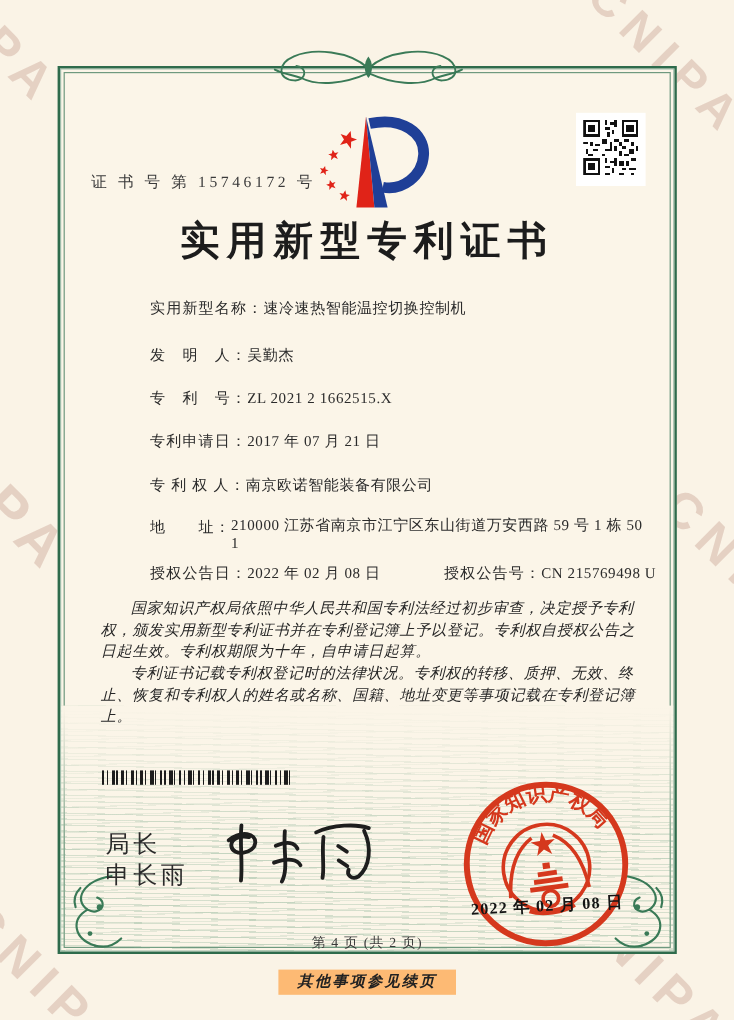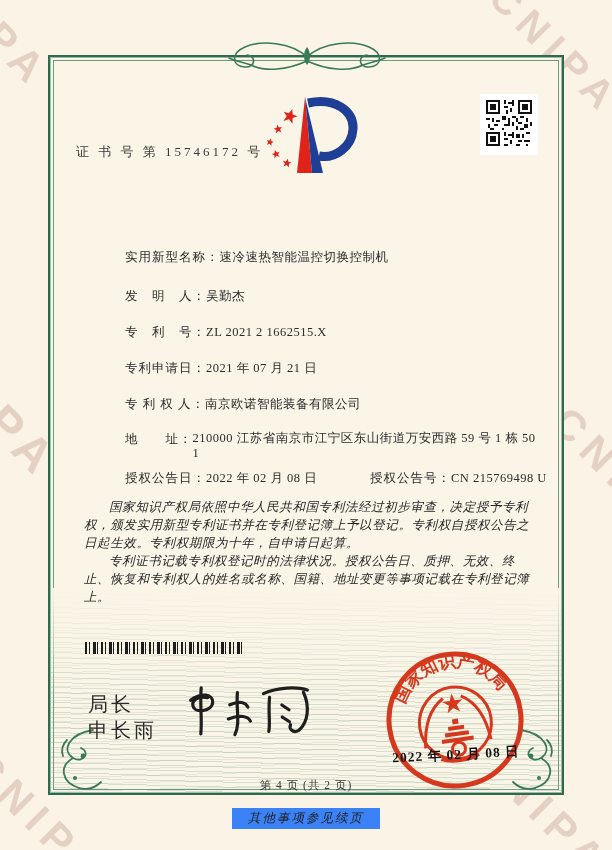--- a/index.html
+++ b/index.html
@@ -100,22 +100,22 @@
   }
 
   .page-info {
     position:absolute; left:0; top:778px; width:100%; text-align:center; z-index:2;
     font-size:11.5px; color:#3a3a3a; letter-spacing:1px;
   }
   .continuation {
     position:absolute; left:0; top:808px; width:100%; text-align:center; z-index:2;
   }
   .continuation span {
-    display:inline-block; background:#3b82f6; padding:2px 16px;
-    font-style:italic; font-size:12.5px; color:#222; letter-spacing:2px;
+    display:inline-block; background:#fdba74; padding:2px 16px;
+    font-style:italic; font-size:12.5px; color:#222; letter-spacing:2px;font-weight:bold;
   }
 </style>
 </head>
 <body>
 
 <div class="stage">
 
   <span class="wm wm1">CNIPA</span>
   <span class="wm wm2">CNIPA</span>
   <span class="wm wm3">CNIPA</span>
@@ -225,49 +225,50 @@
           <rect x="20" y="16" width="2" height="1"></rect>
           <rect x="16" y="20" width="2" height="1"></rect>
         <rect x="19" y="20" width="3" height="1"></rect>
           <rect x="15" y="22" width="2" height="1"></rect>
           <rect x="20" y="22" width="1" height="1"></rect>
         <rect x="9" y="22" width="2" height="1"></rect>
       </g>
     </svg>
   </div>
 
+  <div class="doc-title">实用新型专利证书</div>
 
   <div class="row" style="top:249px">
     <span class="lbl">实用新型名称：</span><span class="val">速冷速热智能温控切换控制机</span>
   </div>
   <div class="row" style="top:288px">
     <span class="lbl">发　明　人：</span><span class="val">吴勤杰</span>
   </div>
   <div class="row" style="top:324px">
     <span class="lbl">专　利　号：</span><span class="val">ZL 2021 2 1662515.X</span>
   </div>
   <div class="row" style="top:360px">
-    <span class="lbl">专利申请日：</span><span class="val">2021 年 07 月 21 日</span>
+    <span class="lbl">专利申请日：</span><span class="val">2017 年 07 月 21 日</span>
   </div>
   <div class="row" style="top:396px">
     <span class="lbl">专 利 权 人：</span><span class="val">南京欧诺智能装备有限公司</span>
   </div>
   <div class="row row-address" style="top:431px">
     <span class="lbl">地　　址：</span><span class="val">210000 江苏省南京市江宁区东山街道万安西路 59 号 1 栋 50 1</span>
   </div>
   <div class="row row-grant" style="top:470px">
     <span class="lbl">授权公告日：</span><span class="val">2022 年 02 月 08 日</span>
     <span class="pair2">
       <span class="lbl">授权公告号：</span><span class="val">CN 215769498 U</span>
     </span>
   </div>
 
   <div class="legal">
     <p>国家知识产权局依照中华人民共和国专利法经过初步审查，决定授予专利权，颁发实用新型专利证书并在专利登记簿上予以登记。专利权自授权公告之日起生效。专利权期限为十年，自申请日起算。</p>
-    <p>专利证书记载专利权登记时的法律状况。授权公告日、质押、无效、终止、恢复和专利权人的姓名或名称、国籍、地址变更等事项记载在专利登记簿上。</p>
+    <p>专利证书记载专利权登记时的法律状况。专利权的转移、质押、无效、终止、恢复和专利权人的姓名或名称、国籍、地址变更等事项记载在专利登记簿上。</p>
   </div>
 
   <div class="barcode"></div>
 
   <div class="signoff">
     <div>局长</div>
     <div>申长雨</div>
   </div>
 
   <svg class="signature" width="135" height="60" viewBox="0 0 135 60">

